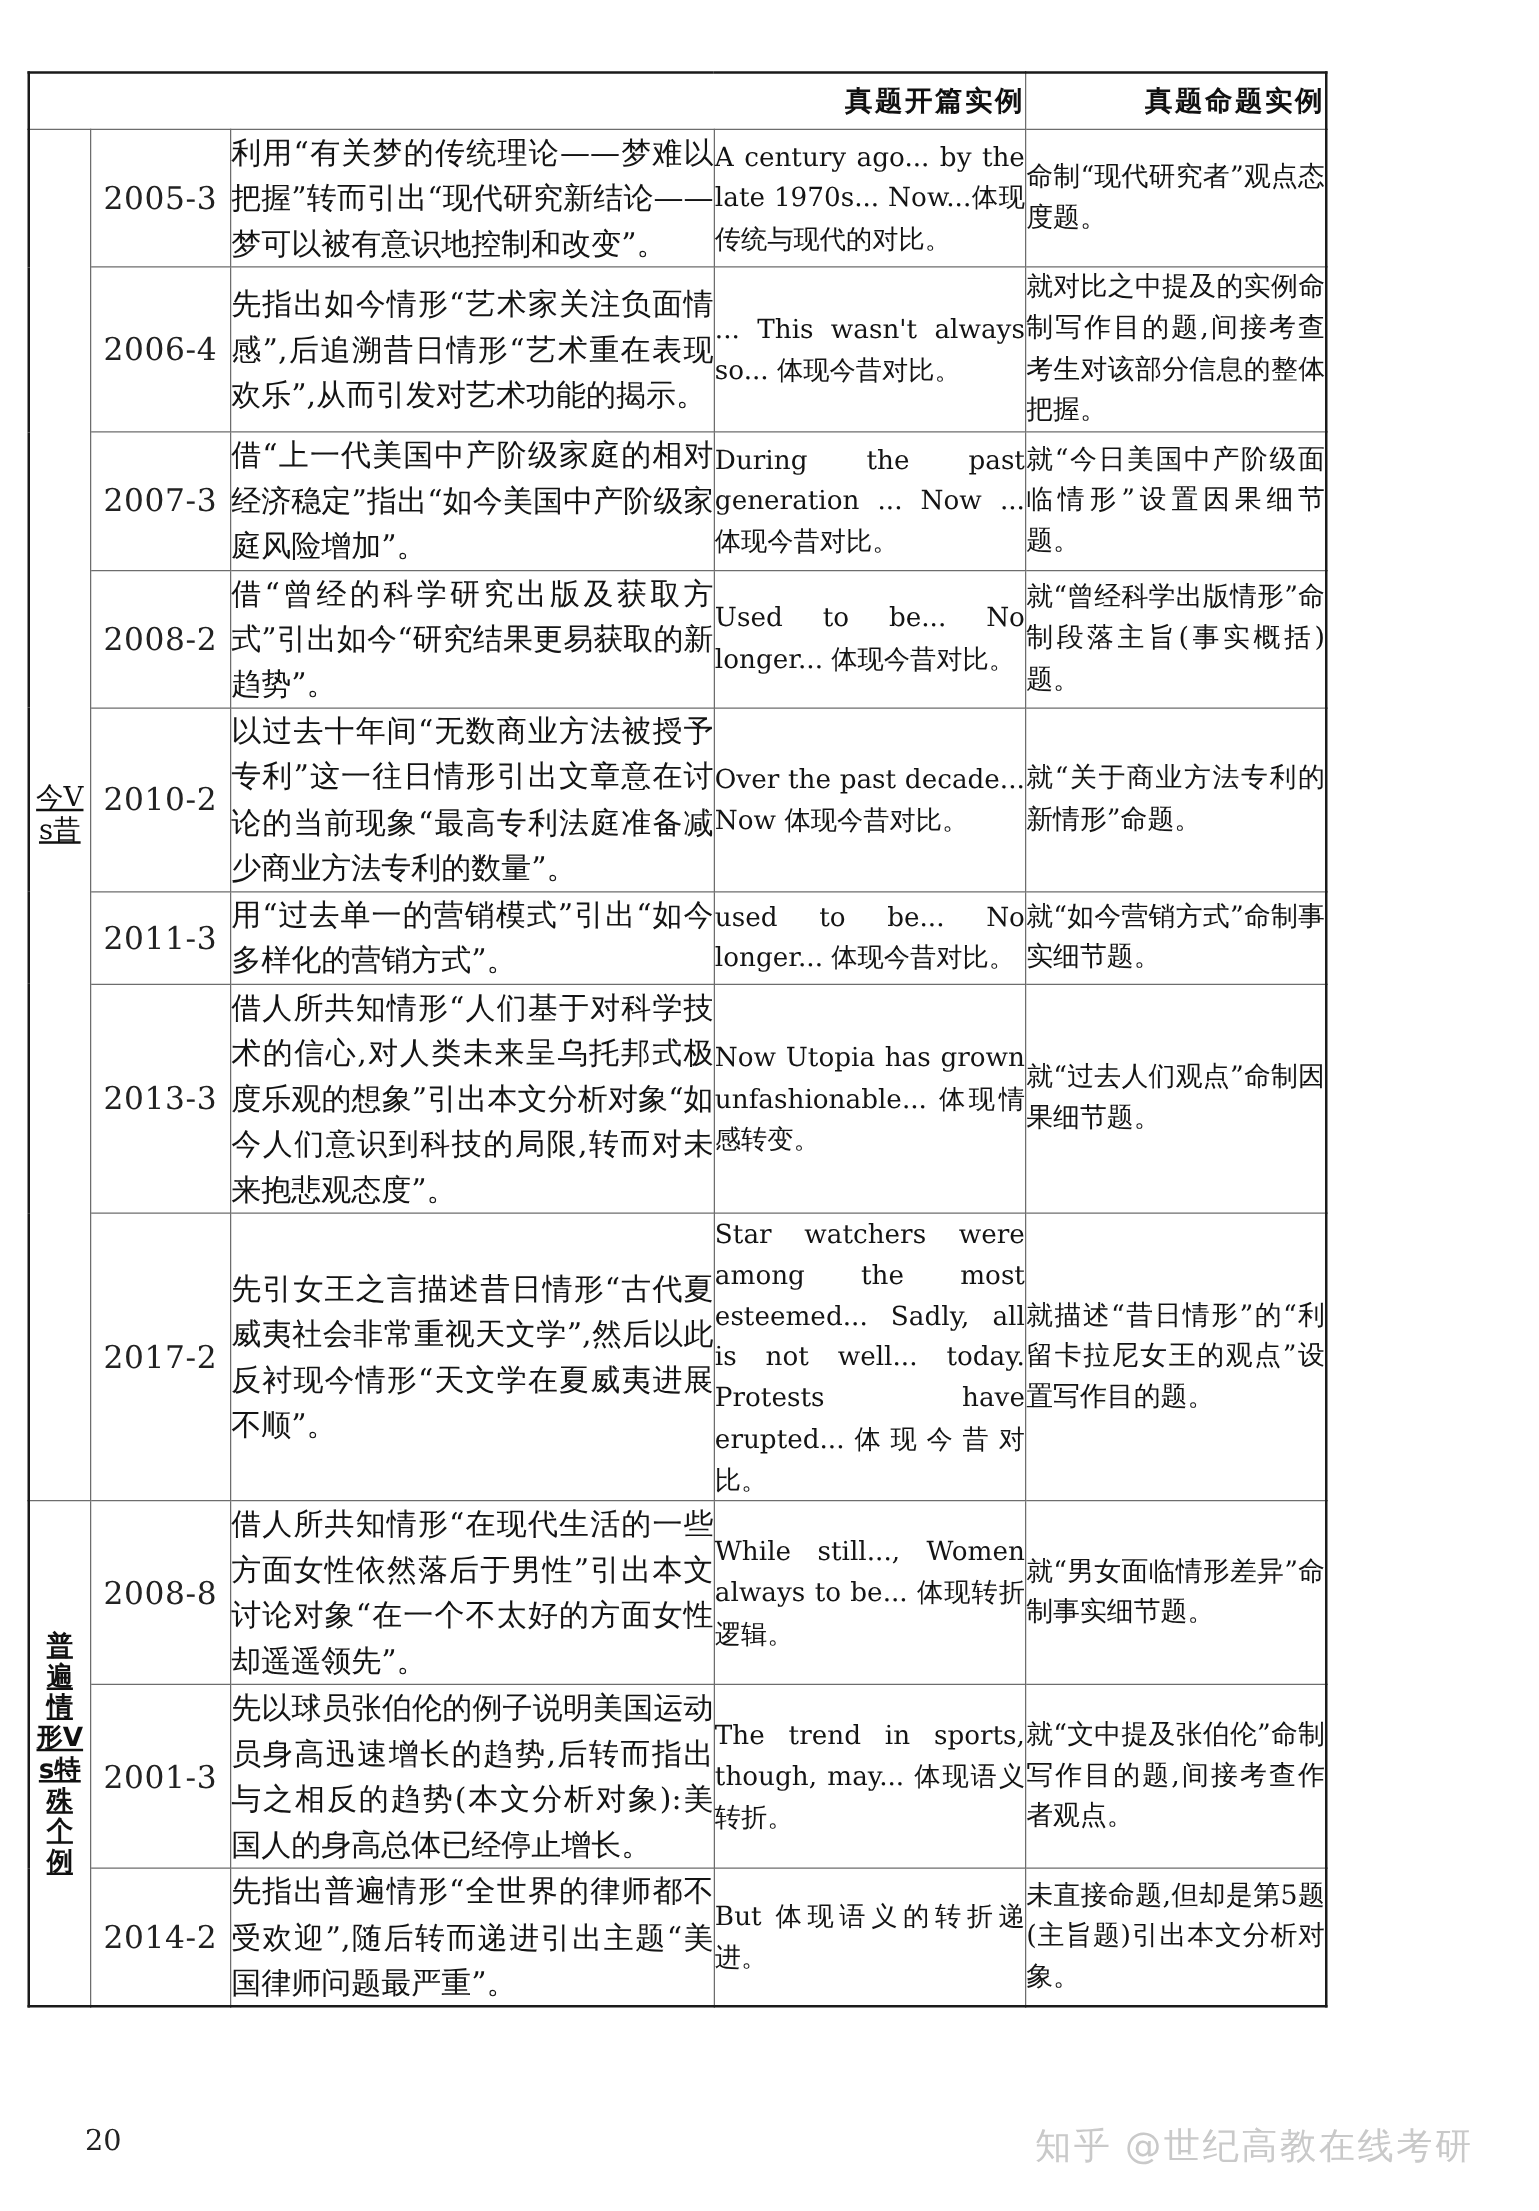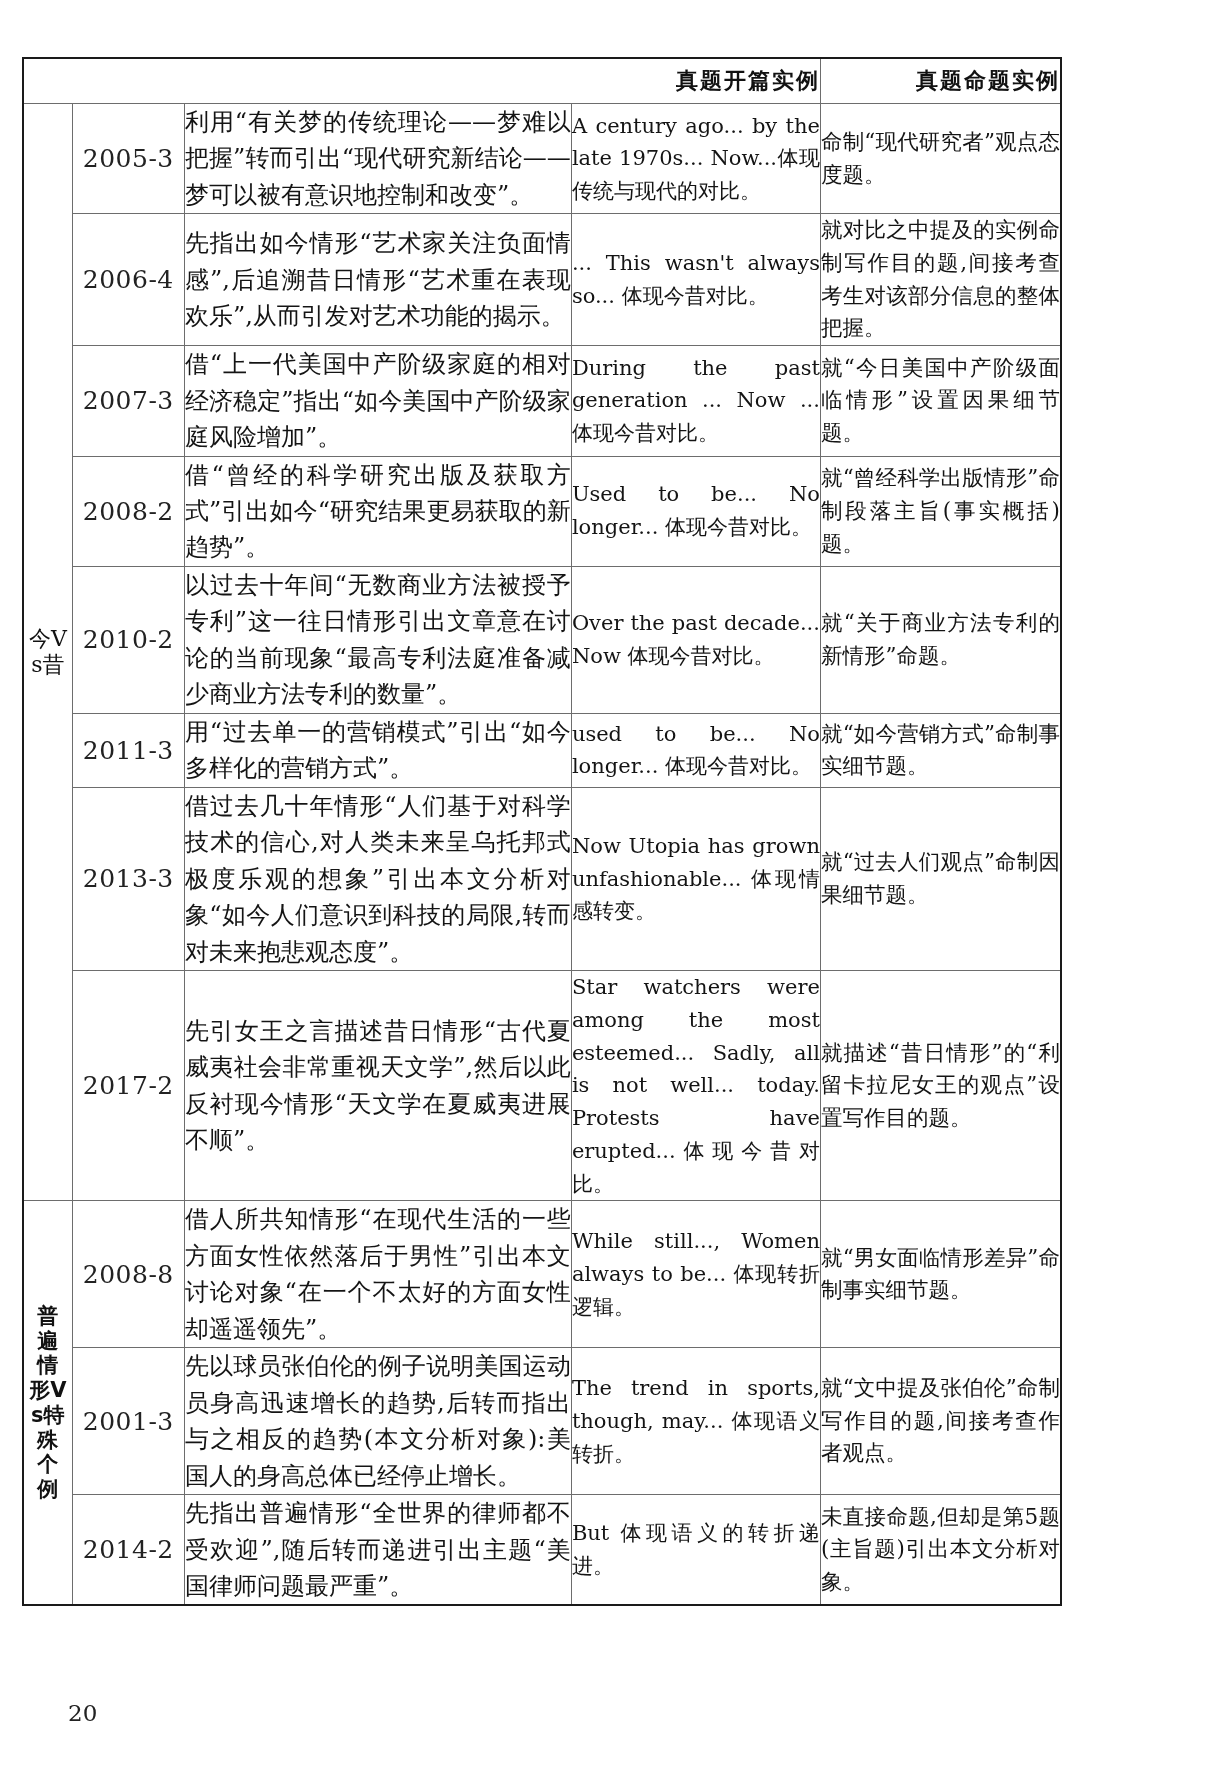--- a/index.html
+++ b/index.html
@@ -74,20 +74,21 @@
   }
   .cat-inner {
     font-size: 21px;
     line-height: 1.18;
     letter-spacing: 0px;
     font-weight: bold;
     font-family: "DejaVu Sans", "Liberation Sans", sans-serif;
     writing-mode: horizontal-tb;
     word-break: break-all;
     padding: 2px 4px;
+    text-decoration: underline;
   }
   .cat-inner.plain {
     font-weight: normal;
     font-family: "DejaVu Serif", "Liberation Serif", serif;
     font-size: 22px;
     line-height: 1.2;
   }
 
   .yr-cell {
     width: 105px;
@@ -212,21 +213,21 @@
 
       <tr>
         <td class="yr-cell">2011-3</td>
         <td class="cn-cell">用“过去单一的营销模式”引出“如今多样化的营销方式”。</td>
         <td class="en-cell">used to be... No longer... 体现今昔对比。</td>
         <td class="q-cell">就“如今营销方式”命制事实细节题。</td>
       </tr>
 
       <tr>
         <td class="yr-cell">2013-3</td>
-        <td class="cn-cell">借过去几十年情形“人们基于对科学技术的信心,对人类未来呈乌托邦式极度乐观的想象”引出本文分析对象“如今人们意识到科技的局限,转而对未来抱悲观态度”。</td>
+        <td class="cn-cell">借人所共知情形“人们基于对科学技术的信心,对人类未来呈乌托邦式极度乐观的想象”引出本文分析对象“如今人们意识到科技的局限,转而对未来抱悲观态度”。</td>
         <td class="en-cell">Now Utopia has grown unfashionable... 体现情感转变。</td>
         <td class="q-cell">就“过去人们观点”命制因果细节题。</td>
       </tr>
 
       <tr>
         <td class="yr-cell">2017-2</td>
         <td class="cn-cell">先引女王之言描述昔日情形“古代夏威夷社会非常重视天文学”,然后以此反衬现今情形“天文学在夏威夷进展不顺”。</td>
         <td class="en-cell">Star watchers were among the most esteemed... Sadly, all is not well... today. Protests have erupted...体现今昔对比。</td>
         <td class="q-cell">就描述“昔日情形”的“利留卡拉尼女王的观点”设置写作目的题。</td>
       </tr>
@@ -253,14 +254,17 @@
         <td class="cn-cell">先指出普遍情形“全世界的律师都不受欢迎”,随后转而递进引出主题“美国律师问题最严重”。</td>
         <td class="en-cell">But 体现语义的转折递进。</td>
         <td class="q-cell">未直接命题,但却是第5题(主旨题)引出本文分析对象。</td>
       </tr>
 
     </tbody>
   </table>
 
   <div class="page-number">20</div>
 
+  <div class="watermark">
+    <span class="wm-brand">知乎</span><span>@世纪高教在线考研</span>
+  </div>
 
 </div>
 
 </body></html>

